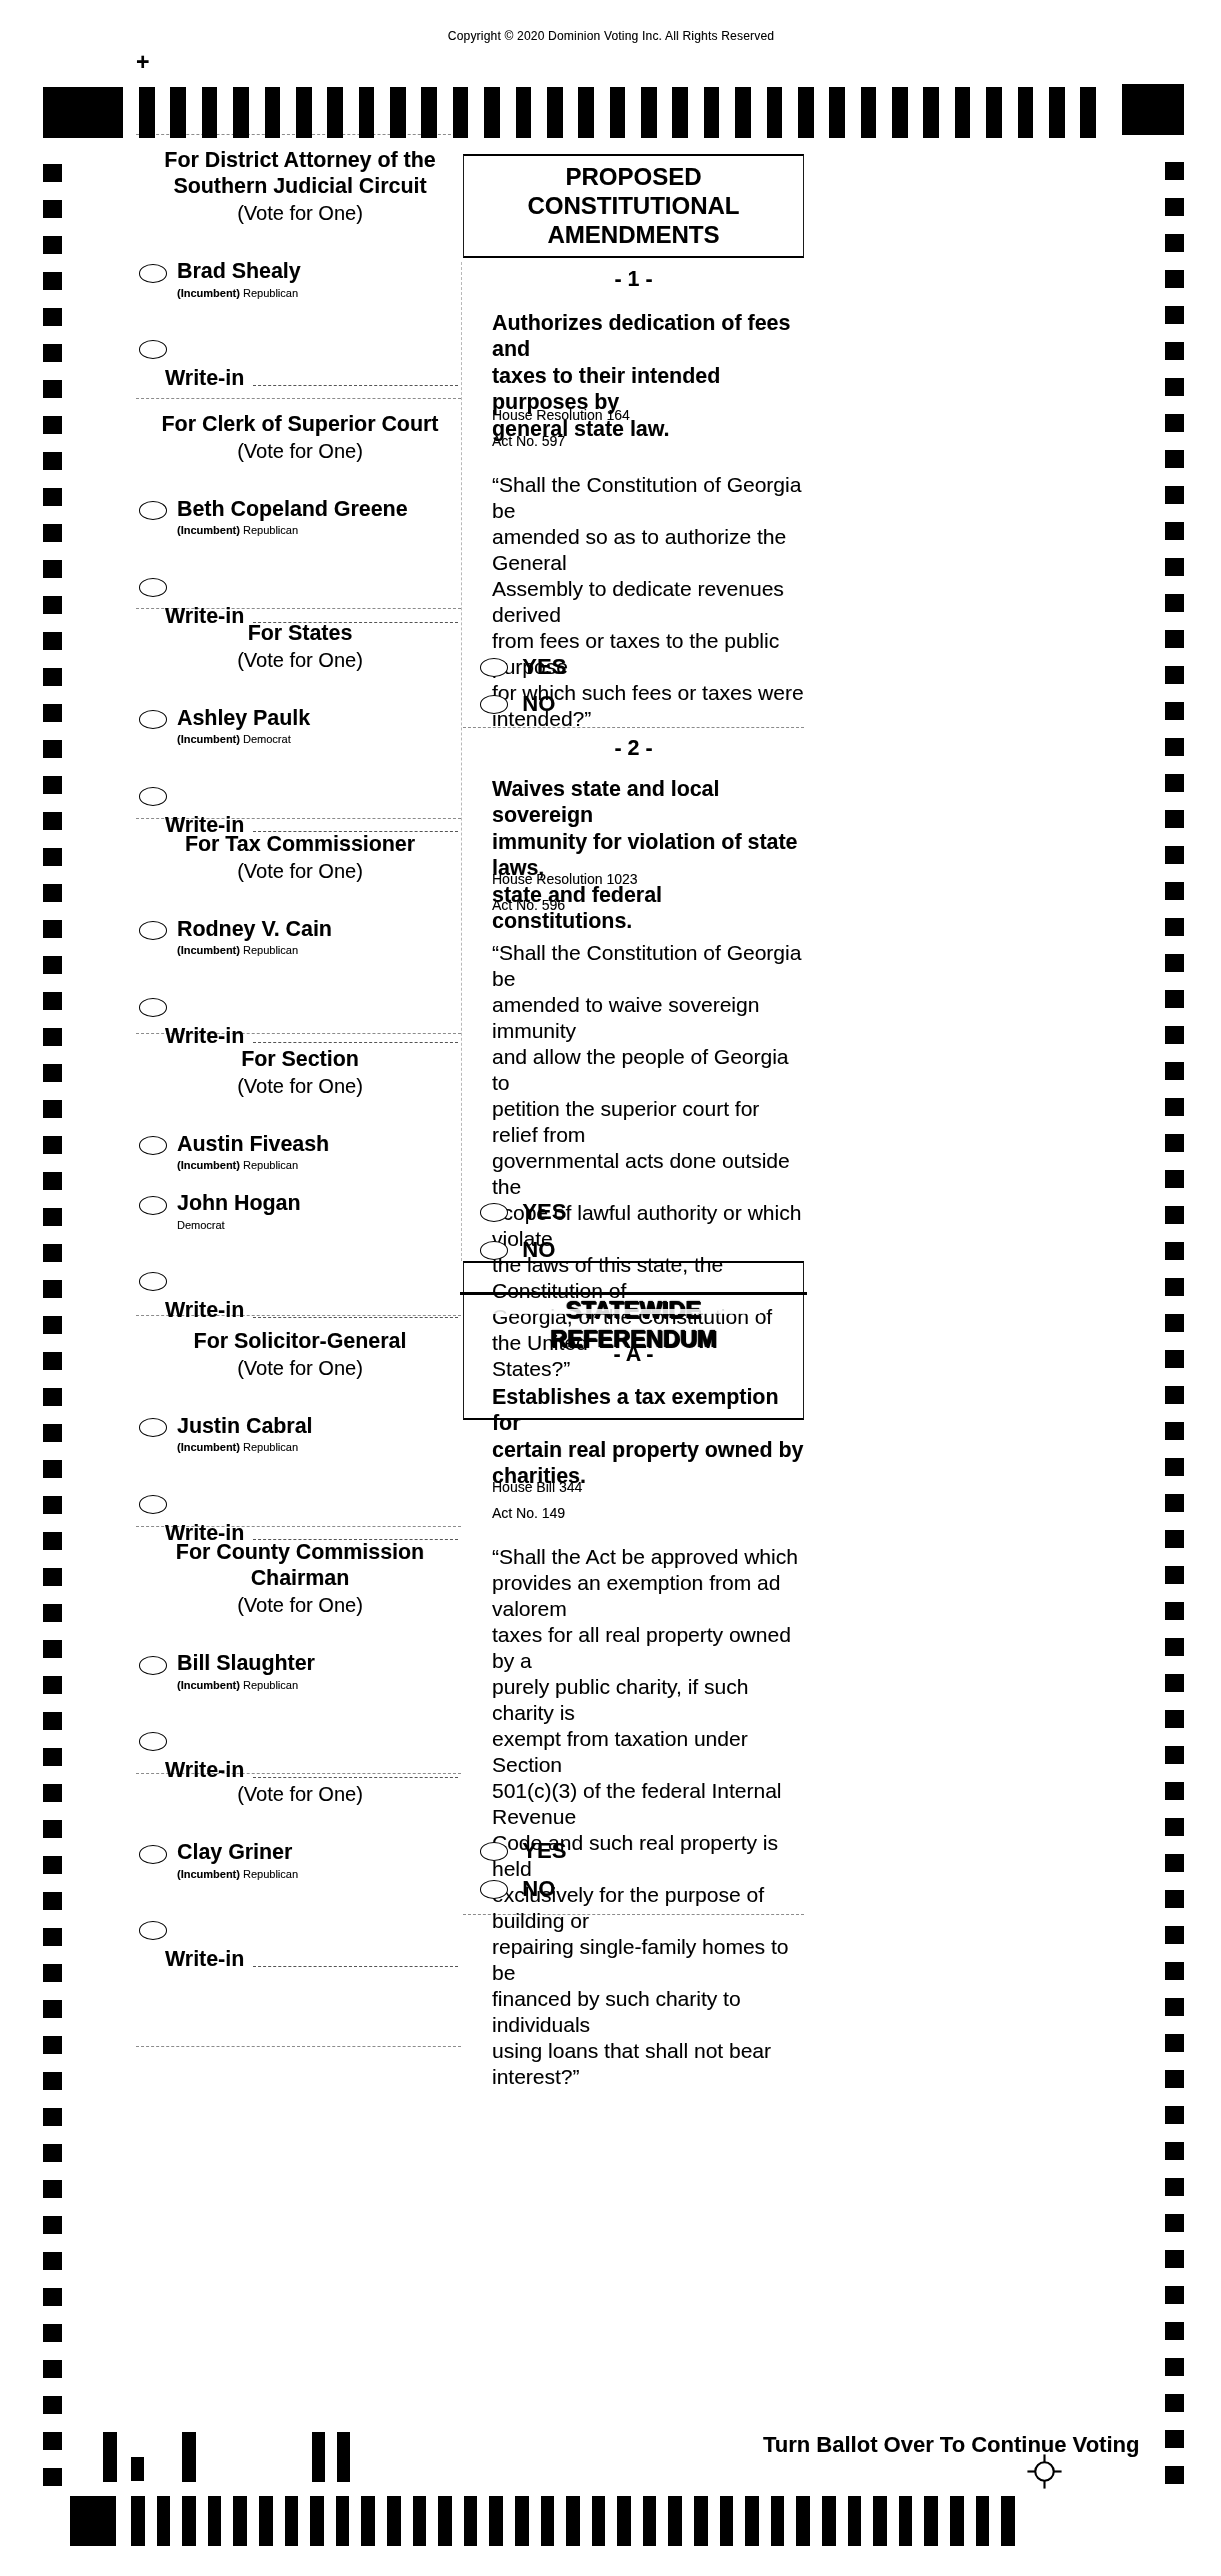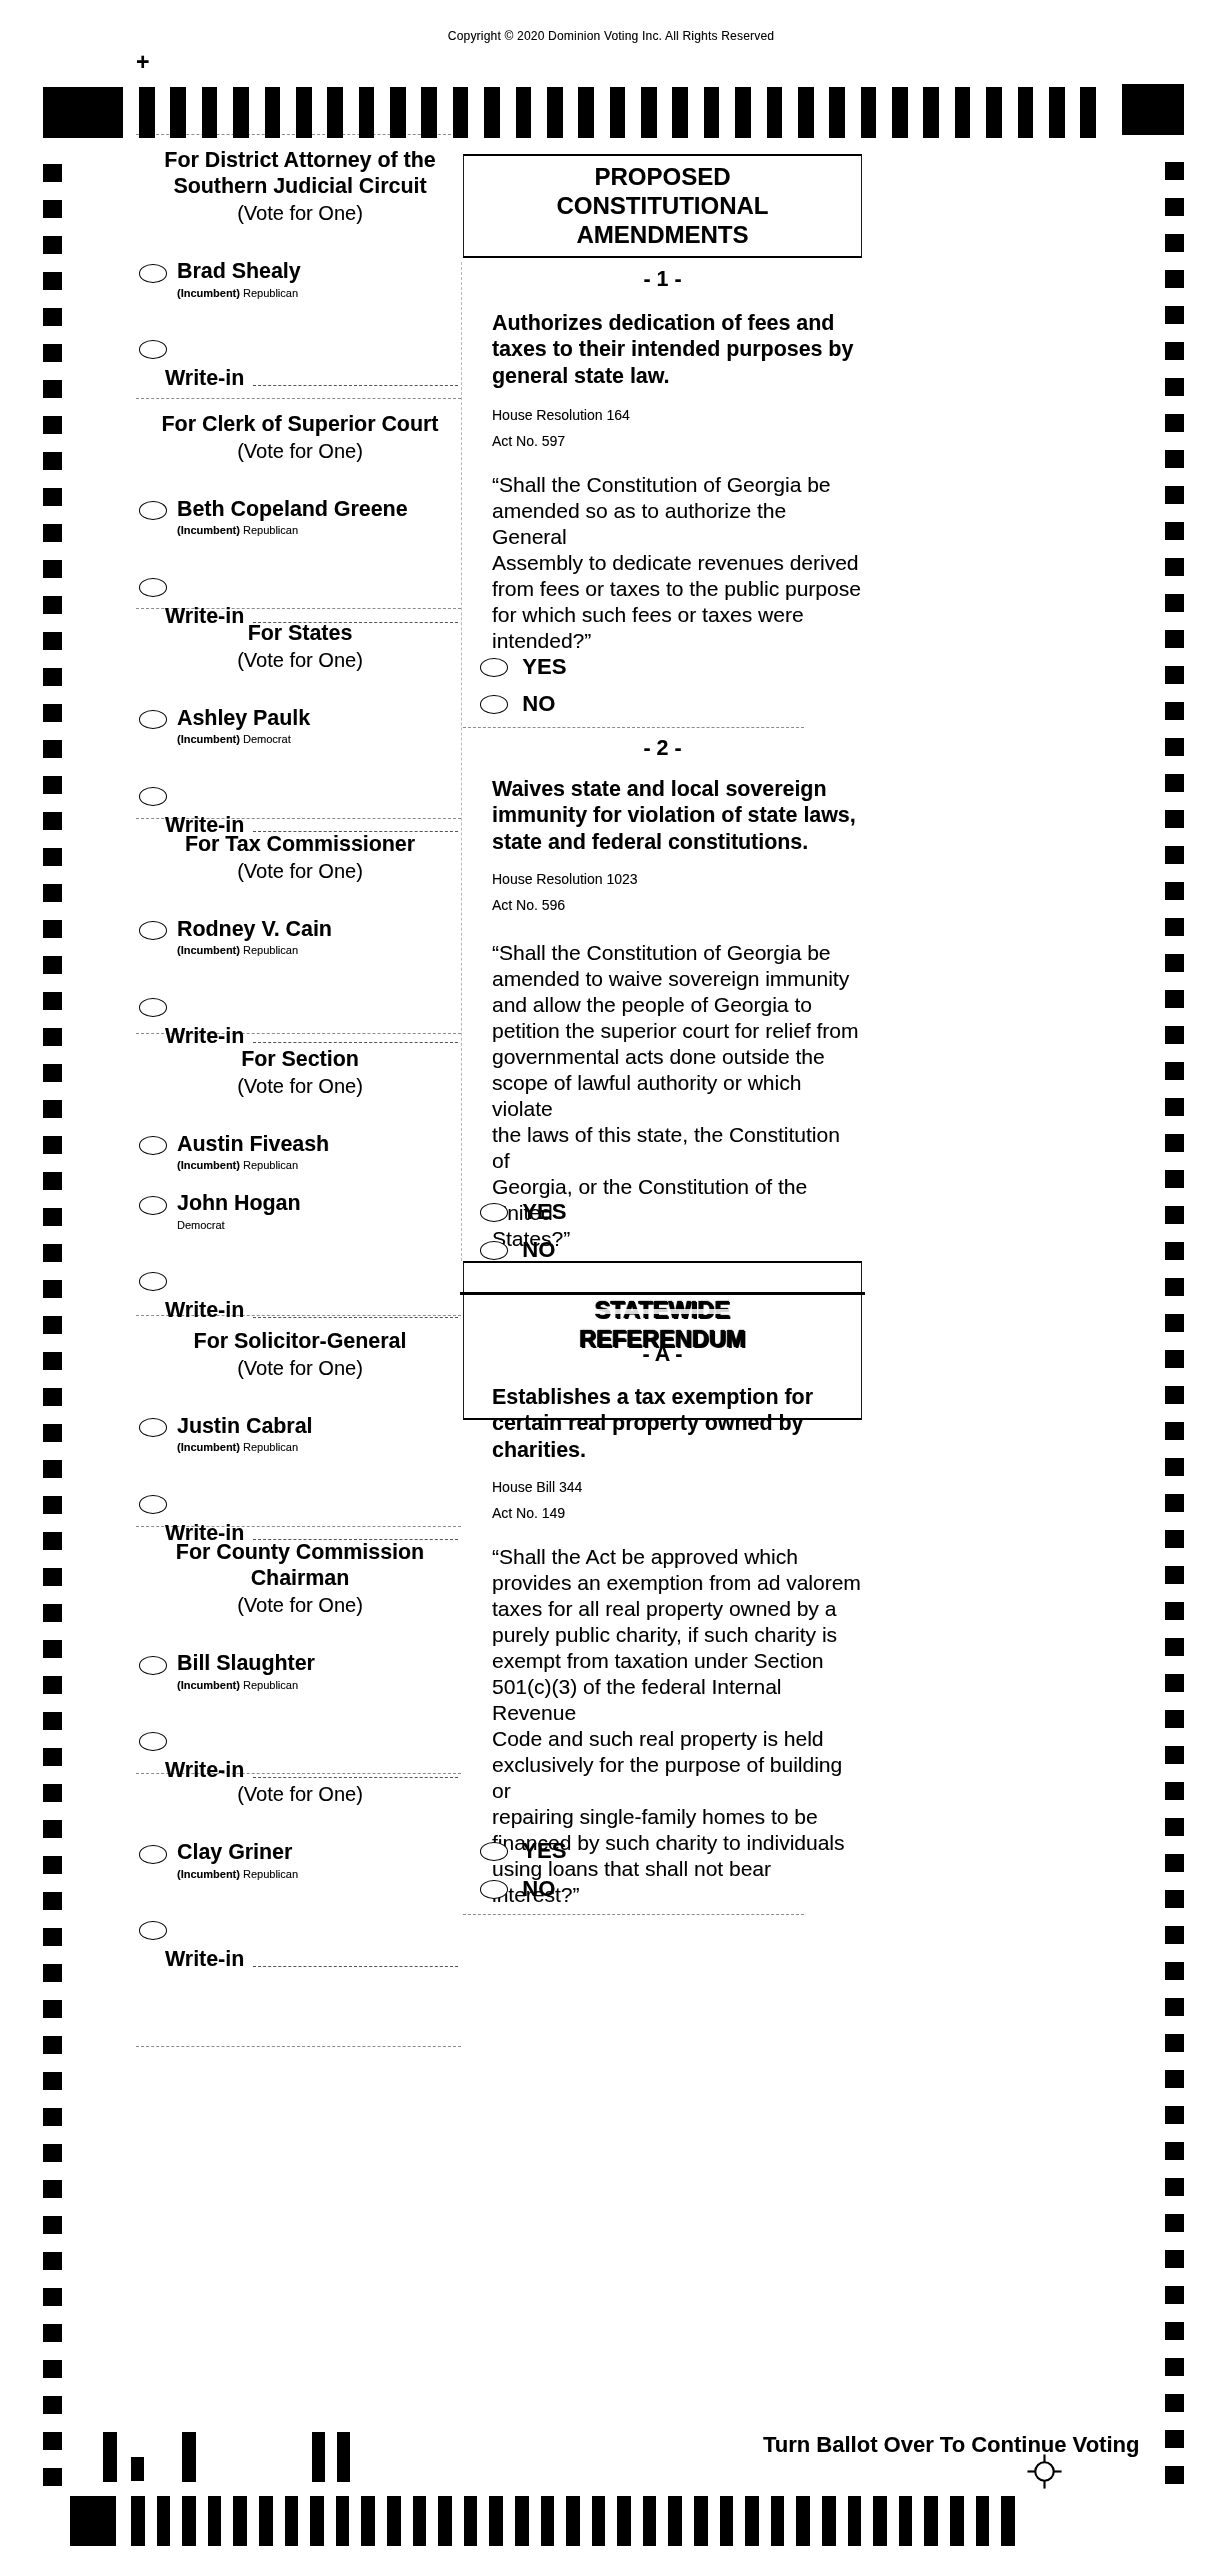--- a/index.html
+++ b/index.html
@@ -35,21 +35,21 @@
   .cand-main{margin-left:10px;}
   .cand-name{font-weight:bold;font-size:21.4px;line-height:24px;}
   .cand-sub{font-size:11px;margin-top:3.6px;}
   .cand-sub b{font-weight:bold;}
   .empty-row{margin-top:37px;}
   .writein-row{display:flex;align-items:flex-end;margin-top:7.1px;padding-left:26px;}
   .writein-label{font-weight:bold;font-size:21.4px;white-space:nowrap;}
   .writein-line{flex:1;border-bottom:1.4px dashed #555;margin:0 2.9px 5.7px 8.6px;height:0;}
   
   .right-col{position:absolute;left:463px;top:0;width:341px;}
-  .rc{position:absolute;left:0;width:399px;box-sizing:border-box;}
+  .rc{position:absolute;left:0;width:341px;box-sizing:border-box;}
   .header-box{border:1.4px solid #1a1a1a;border-top:2.1px solid #000;border-bottom:2.1px solid #000;
               text-align:center;font-weight:bold;font-size:24px;line-height:29px;
               white-space:pre-line;padding:5.7px 0 7.1px 0;}
   .smudged{text-shadow:0 0 1.4px #000,1.1px 0.7px 0 #000,-0.7px 0.4px 0 rgba(0,0,0,.7);}
   .scanline-black{position:absolute;left:-4.3px;right:-4.3px;top:29px;height:2.9px;background:#000;}
   .scanline-white{position:absolute;left:29px;right:43px;top:46px;height:5px;background:#fff;opacity:.85;}
   .m-number{text-align:center;font-weight:bold;font-size:21.4px;}
   .m-summary{font-weight:bold;font-size:21.4px;line-height:26.4px;padding-left:29px;white-space:pre-line;}
   .m-authority{font-size:14px;line-height:26.4px;padding-left:29px;white-space:pre-line;}
   .m-question{font-size:21px;line-height:26px;padding-left:29px;white-space:pre-line;}

